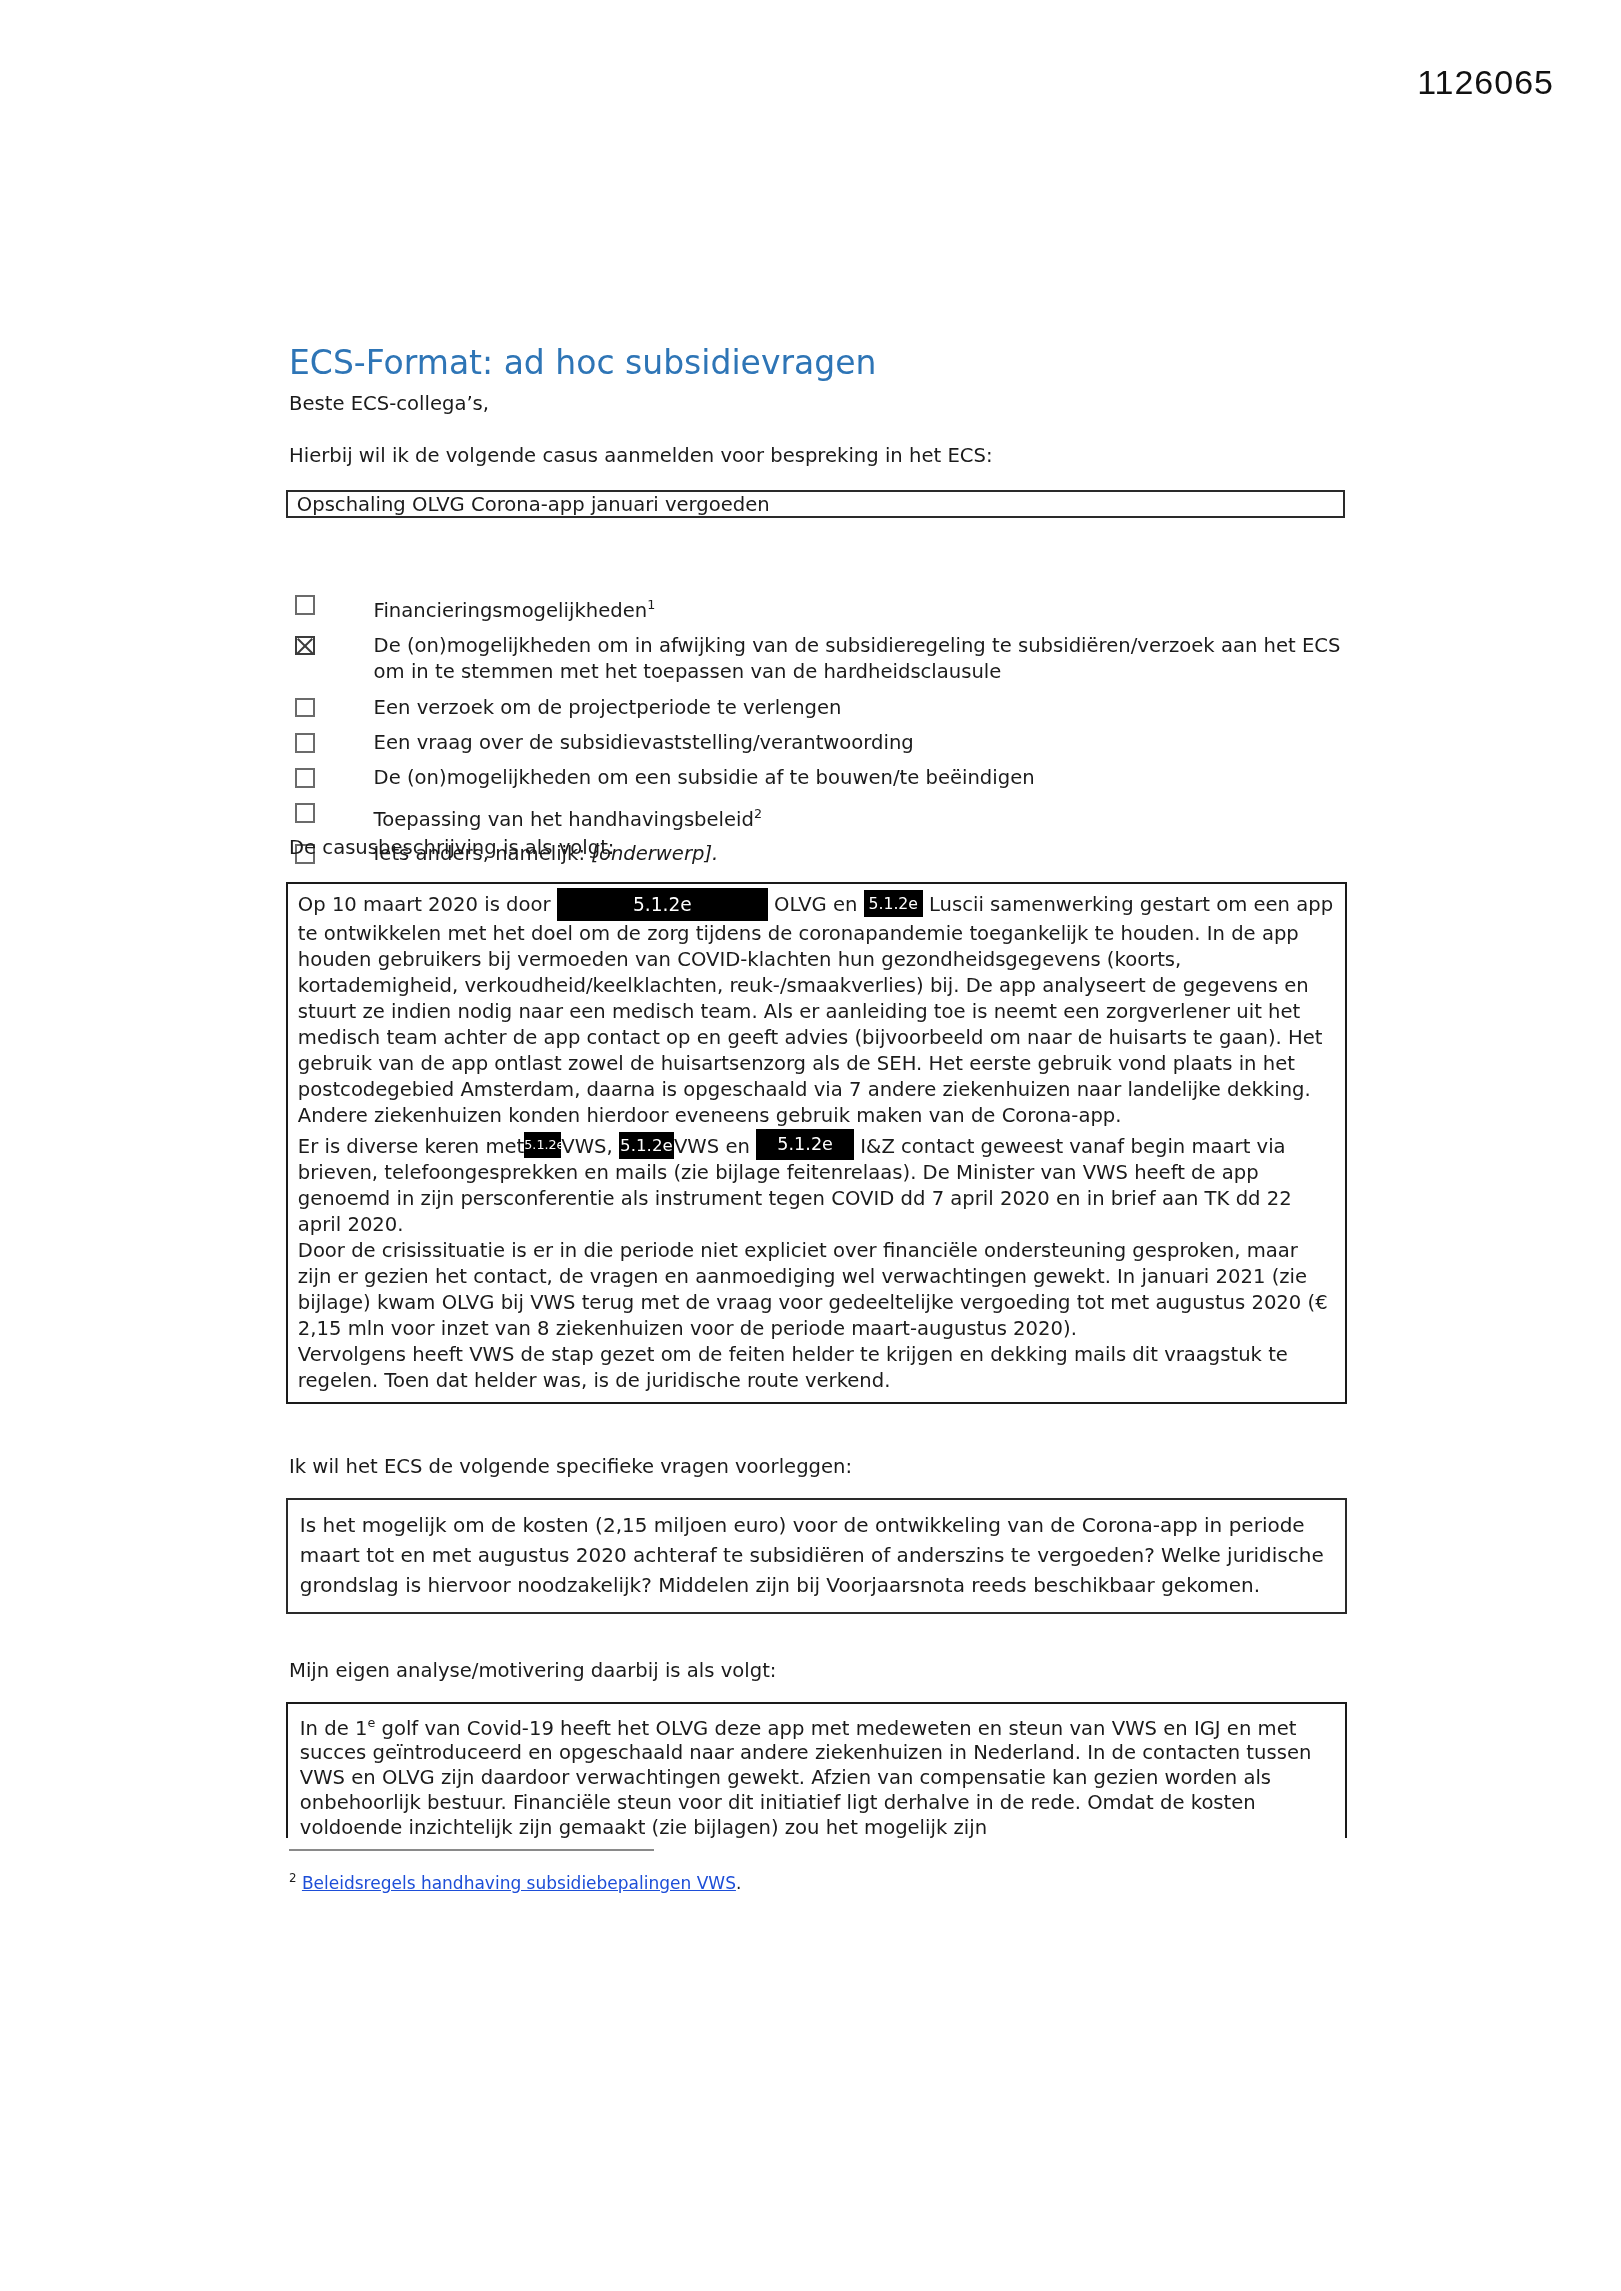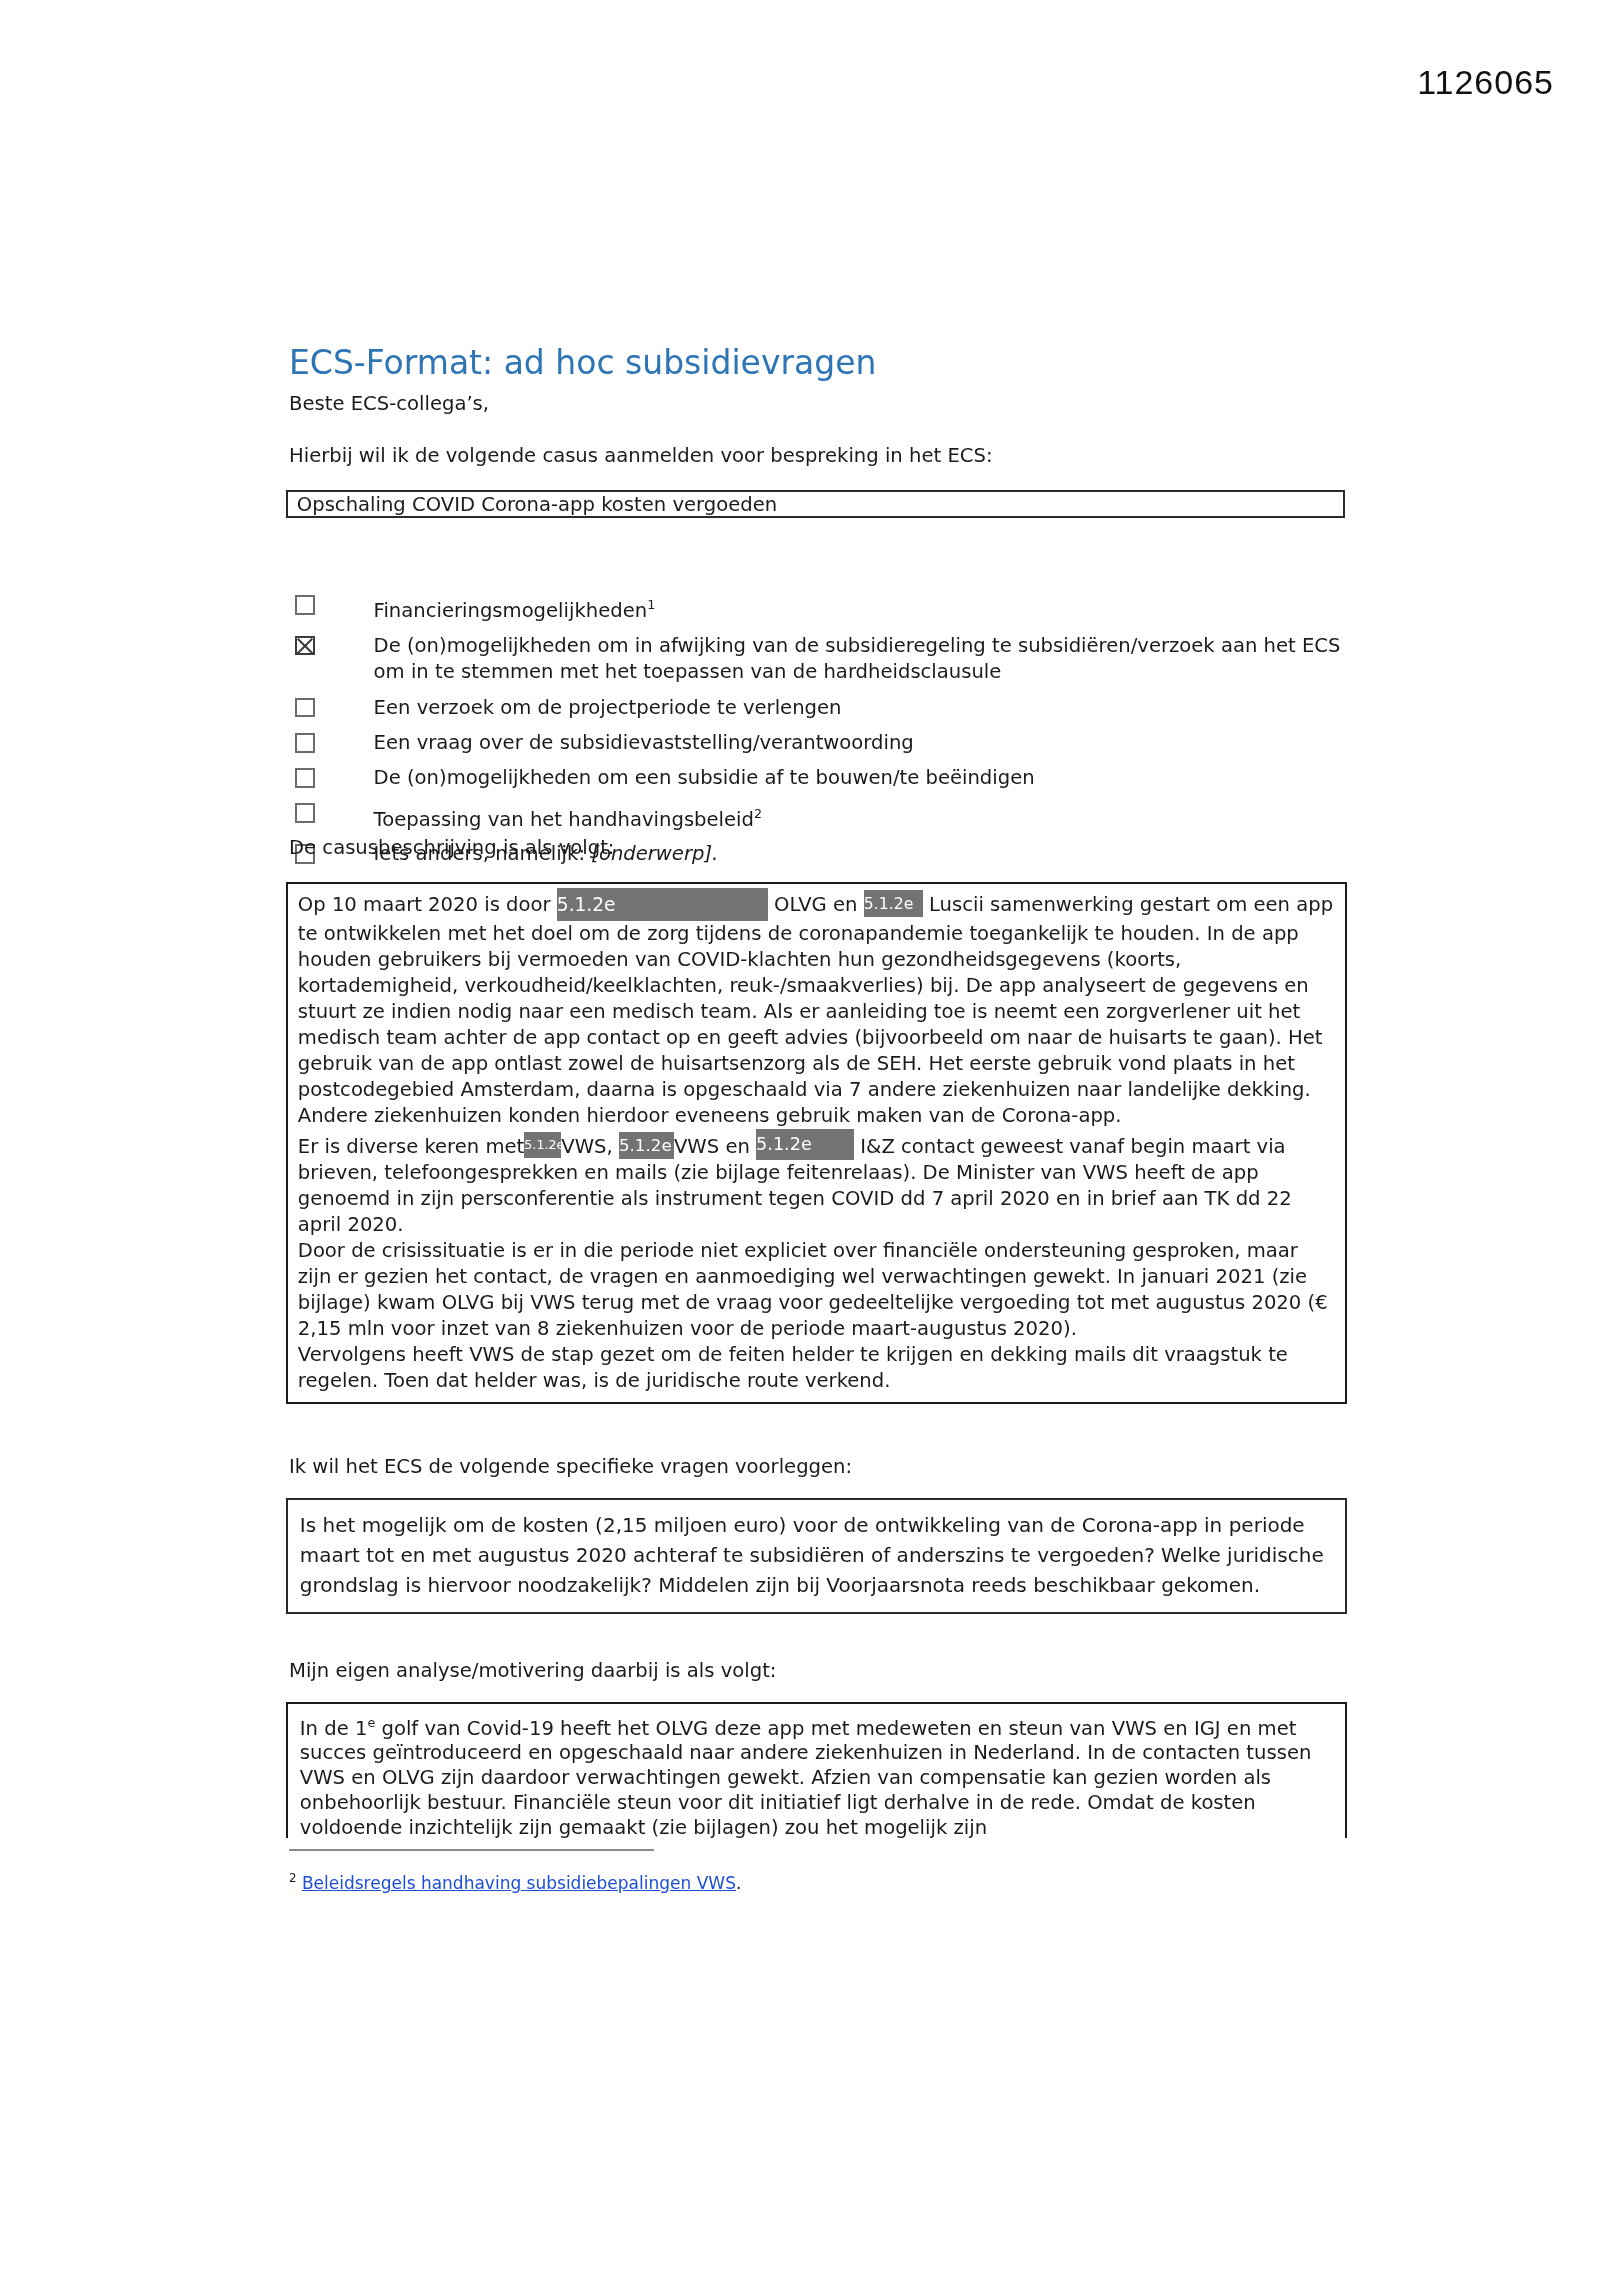--- a/index.html
+++ b/index.html
@@ -53,22 +53,22 @@
 
   .casus-box {
     position:absolute; top:882px; left:286px; width:1061px; box-sizing:border-box;
     border:2px solid #1a1a1a;
     padding:3.9px 9.8px 7.8px 9.8px;
     font-size:19.6px; line-height:26px;
   }
   .casus-box p { margin:0; }
 
   .redact {
-    display:inline-block; background:#737373; color:#ffffff;
-    text-align:left; vertical-align:-6.9px; line-height:30px;
+    display:inline-block; background:#000000; color:#ffffff;
+    text-align:center; vertical-align:-6.9px; line-height:30px;
     font-size:18.6px; height:30px; overflow:hidden;
   }
   .r1 { width:211px; height:33px; line-height:33px; vertical-align:-9.8px; }
   .r2 { width:59px;  font-size:15.7px; height:27.4px; line-height:27.4px; vertical-align:-5.9px; }
   .r3 { width:37px;  font-size:12.7px; height:25.5px; line-height:25.5px; vertical-align:-4.9px; }
   .r4 { width:55px;  font-size:16.7px; height:27.4px; line-height:27.4px; vertical-align:-5.9px; }
   .r5 { width:98px; font-size:17.6px; height:31px; line-height:31px; vertical-align:-6.9px; }
 
   .question-box {
     position:absolute; top:1498px; left:286px; width:1061px; box-sizing:border-box;
@@ -100,21 +100,21 @@
 
 <div class="page">
 
   <div class="doc-number">1126065</div>
 
   <h1 class="title">ECS-Format: ad hoc subsidievragen</h1>
   <p class="line greeting">Beste ECS-collega’s,</p>
   <p class="line intro">Hierbij wil ik de volgende casus aanmelden voor bespreking in het ECS:</p>
 
   <div class="subject-box">
-    <span>Opschaling COVID Corona-app kosten vergoeden</span>
+    <span>Opschaling OLVG Corona-app januari vergoeden</span>
   </div>
 
 
   <div class="checklist">
     <div class="check-row">
       <span class="checkbox"></span>
       <span class="check-label"><span>Financieringsmogelijkheden</span><sup>1</sup></span>
     </div>
     <div class="check-row">
       <span class="checkbox checked"></span>

